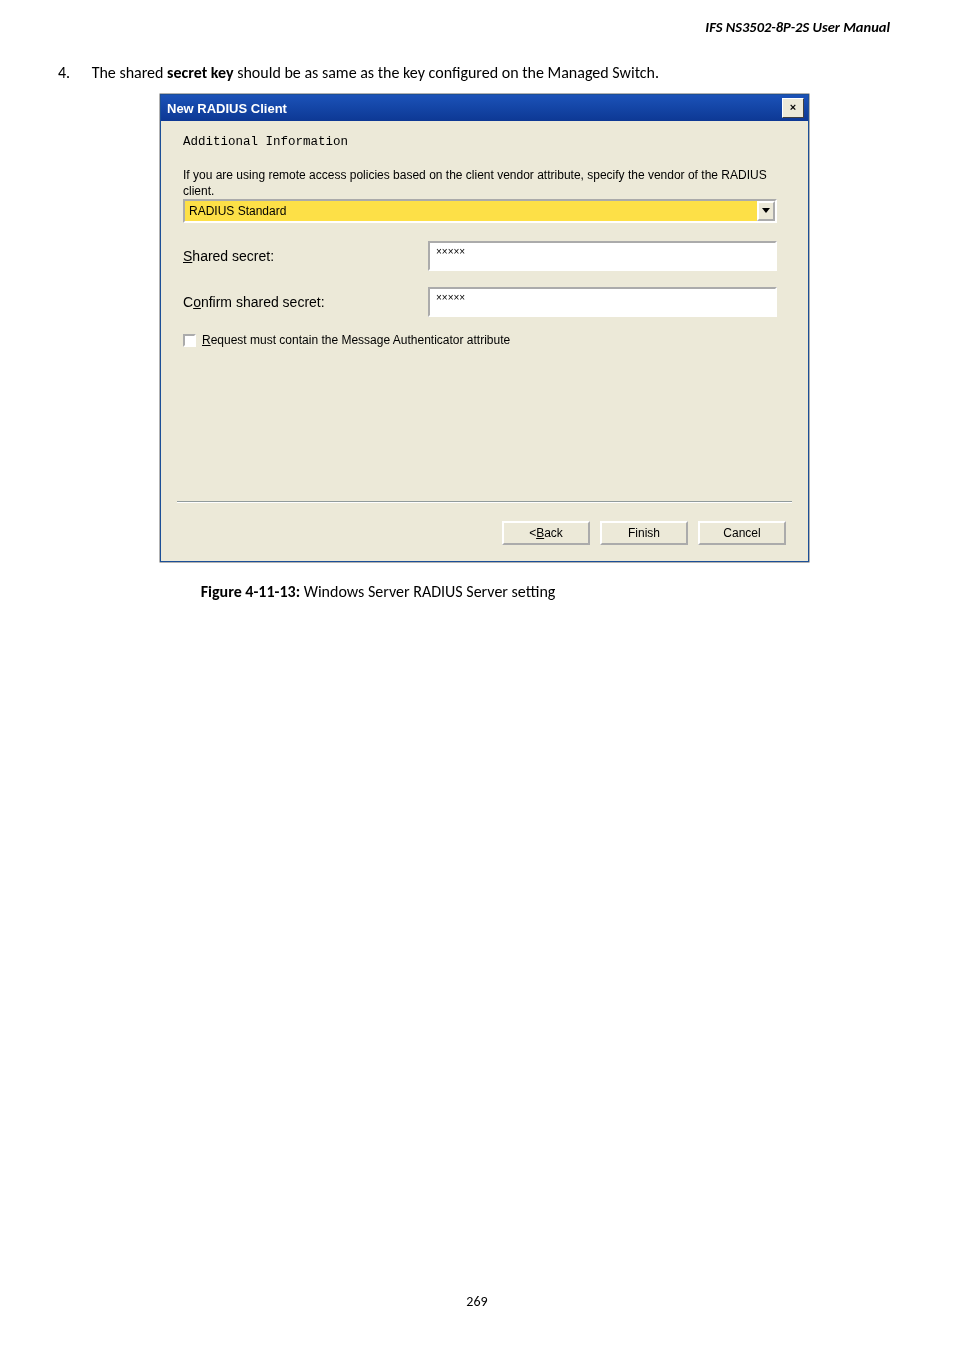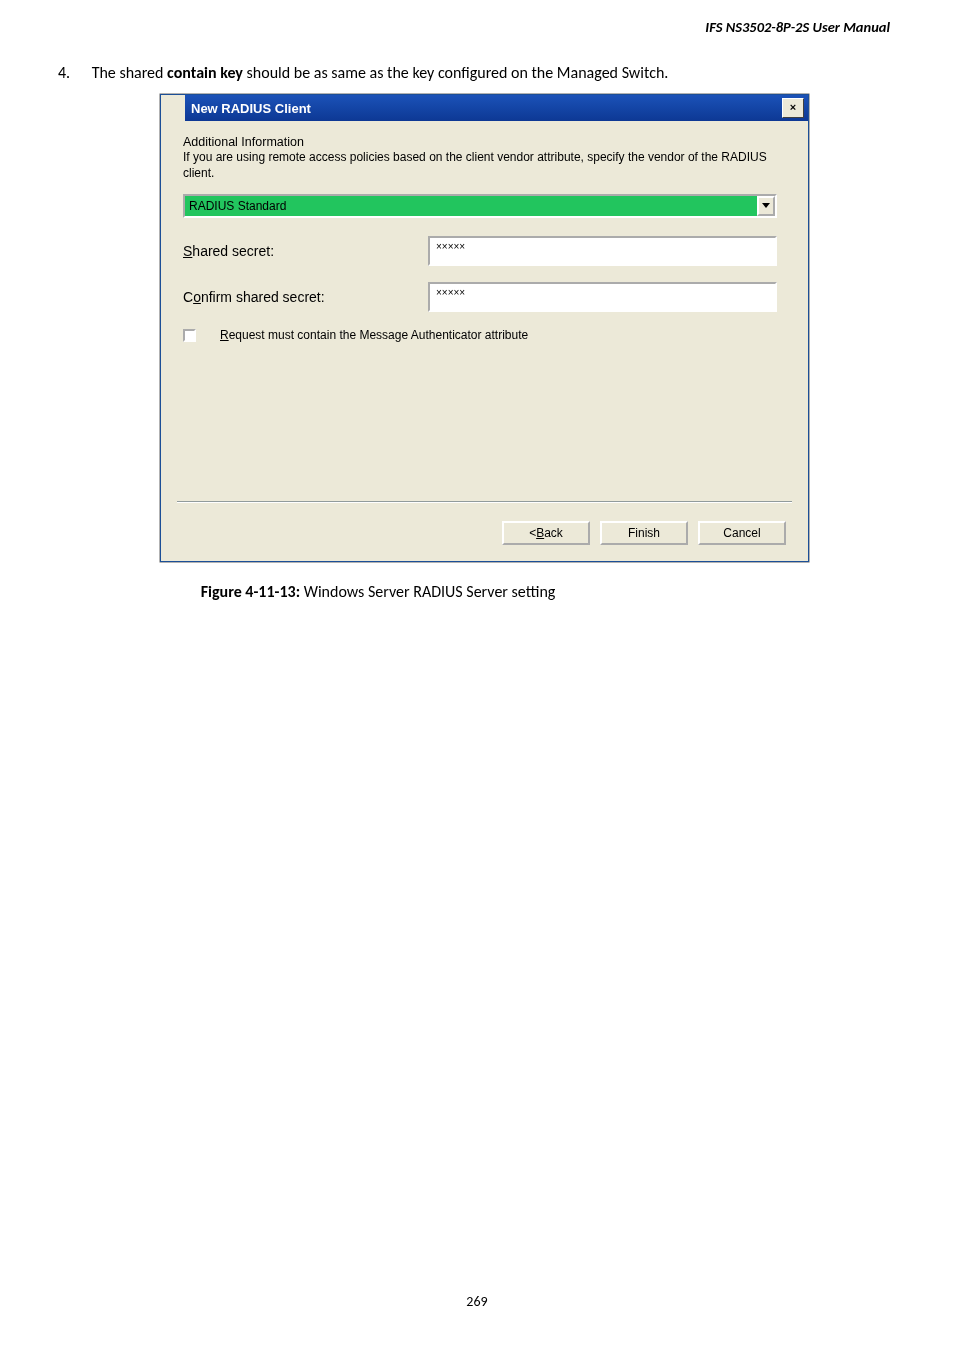--- a/index.html
+++ b/index.html
@@ -52,21 +52,20 @@
   height: 26px;
   background: linear-gradient(90deg, #0a246a, #3b6ac7 60%, #0a246a);
   background: #0b246a;
   background: linear-gradient(#1b52b8, #0d3894);
   color: #fff;
   display: flex;
   align-items: center;
   padding: 0 4px 0 6px;
   font-weight: bold;
   font-size: 13px;
-  margin-left: 24px;
 }
 .titlebar-text { flex: 1; }
 .close-btn {
   width: 20px;
   height: 18px;
   background: #ece9d8;
   border: 1px solid #fff;
   border-right-color: #404040;
   border-bottom-color: #404040;
   color: #000;
@@ -74,36 +73,38 @@
   font-size: 11px;
   line-height: 16px;
   text-align: center;
   font-weight: bold;
 }
 .dialog-body {
   padding: 14px 22px 10px 22px;
 }
 .sub-heading {
   font-size: 12.5px;
+  margin-bottom: 18px;
+  font-family: Liberation Mono, monospace;
 }
 .info-text {
   font-size: 12px;
   line-height: 1.35;
-  margin-bottom: 13px;
+  margin-bottom: 0;
 }
 .label-row {
   font-size: 12px;
   margin-bottom: 3px;
 }
 .access-key { text-decoration: underline; }
 .dropdown {
   width: 594px;
   height: 24px;
   border: 2px inset #fff;
-  background: #22c55e;
+  background: #fde047;
   display: flex;
   align-items: center;
   padding: 0 0 0 4px;
   margin-bottom: 18px;
   box-sizing: border-box;
 }
 .dropdown-text { flex: 1; font-size: 12px; }
 .dropdown-arrow {
   width: 18px;
   height: 100%;
@@ -132,21 +133,21 @@
   padding: 0 6px;
   display: flex;
   align-items: flex-start;
   padding-top: 3px;
   font-size: 10px;
   font-family: Tahoma, sans-serif;
 }
 .checkbox-row {
   display: flex;
   align-items: center;
-  gap: 24px;
+  gap: 6px;
   margin-top: 8px;
   font-size: 12px;
 }
 .checkbox-box {
   width: 13px;
   height: 13px;
   border: 2px inset #fff;
   background: #fff;
   box-sizing: border-box;
 }
@@ -198,21 +199,21 @@
 </style>
 </head>
 <body>
 
 <div class="page">
 
   <div class="header-right">IFS  NS3502-8P-2S  User  Manual</div>
 
   <div class="step-line">
     <span class="step-num">4.</span>
-    <span>The shared </span><b>contain key</b><span> should be as same as the key configured on the Managed Switch.</span>
+    <span>The shared </span><b>secret key</b><span> should be as same as the key configured on the Managed Switch.</span>
   </div>
 
   <div class="dialog">
     <div class="titlebar">
       <span class="titlebar-text">New RADIUS Client</span>
       <div class="close-btn">
         <span>×</span>
       </div>
     </div>
 

